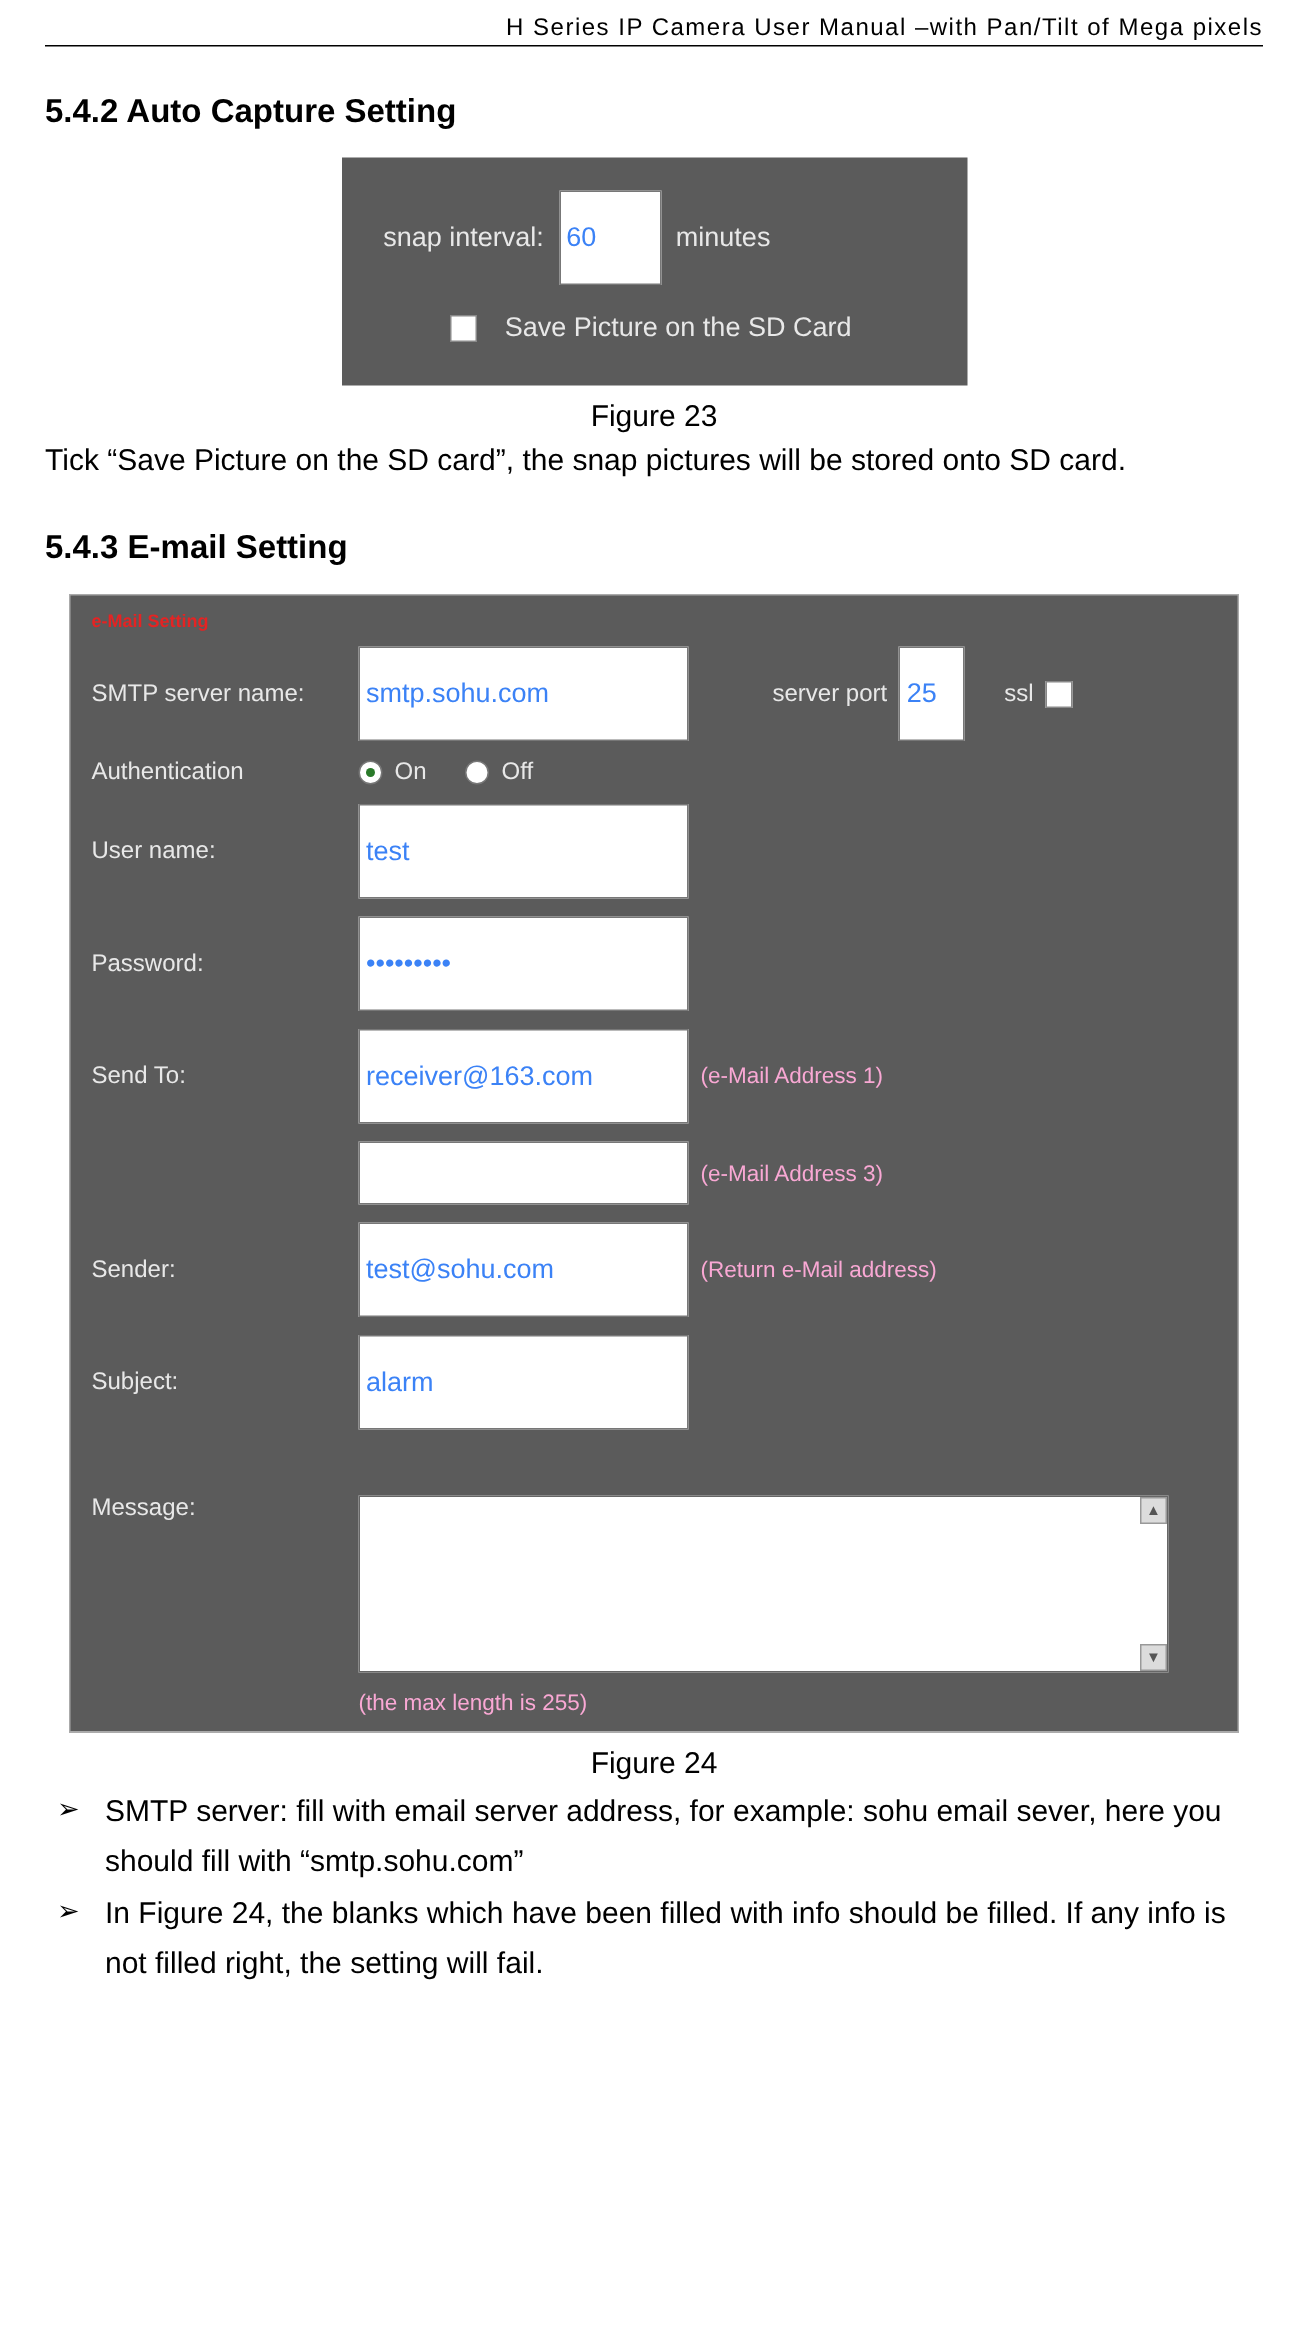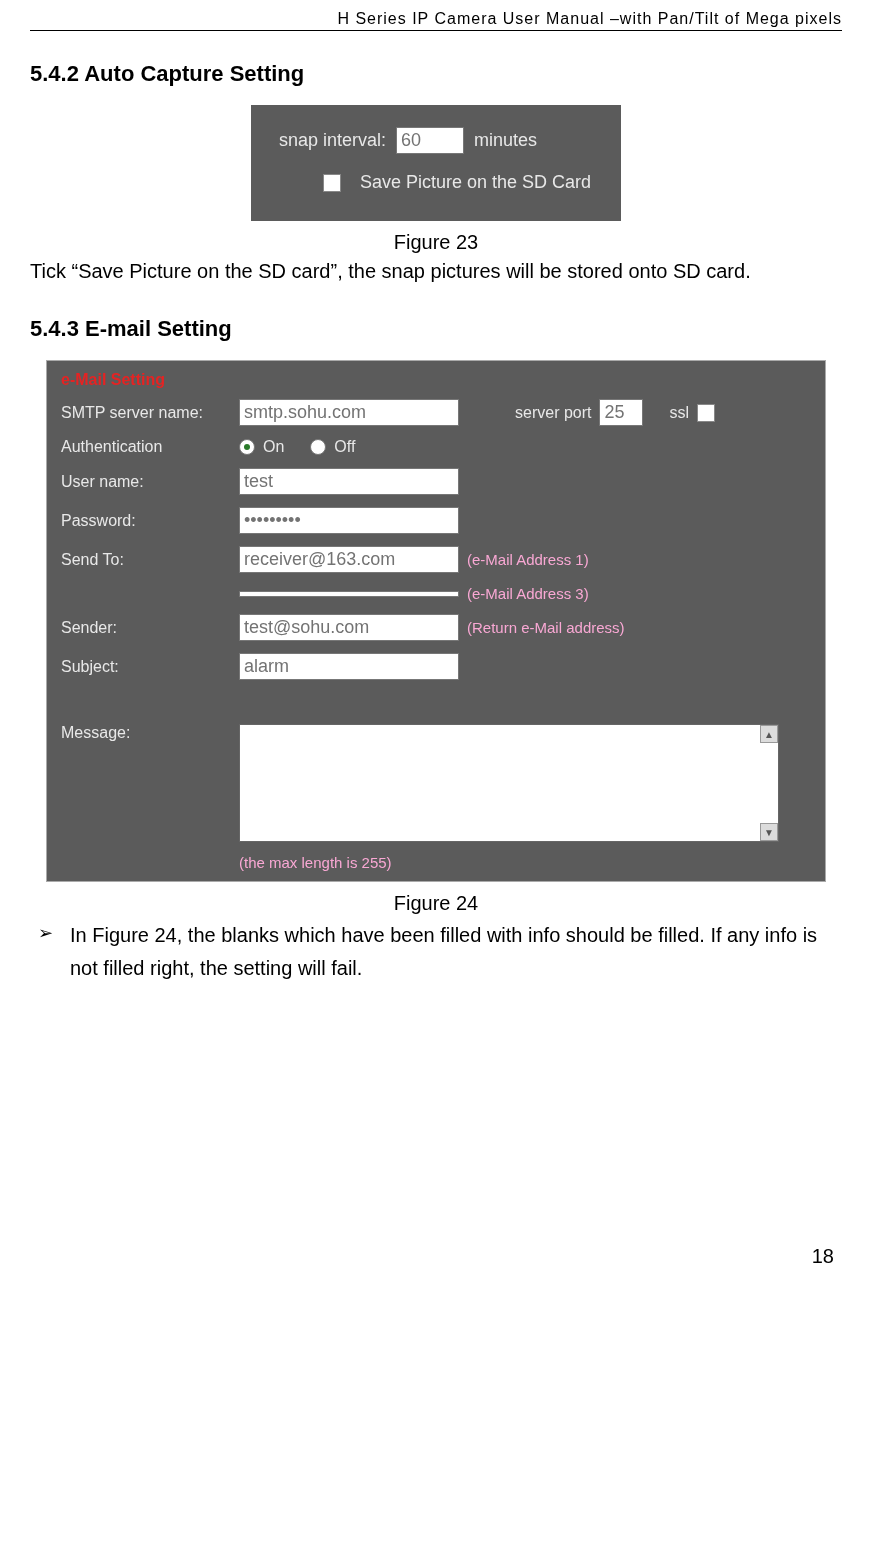--- a/index.html
+++ b/index.html
@@ -29,36 +29,36 @@
     justify-content: center;
   }
   .panel {
     background: #5b5b5b;
     color: #e8e8e8;
     font-family: "Segoe UI", Tahoma, Arial, sans-serif;
     font-size: 18px;
   }
   
   .panel-23 {
-    width: 370px;
+    width: 417px;
     padding: 22px 28px 28px 28px;
     box-sizing: border-box;
   }
   .row {
     display: flex;
     align-items: center;
     gap: 10px;
     margin-bottom: 18px;
   }
   .row:last-child { margin-bottom: 0; }
   .input-text {
     background: #fff;
-    color: #737373;
+    color: #3b82f6;
     font-size: 18px;
-    padding: 2px 4px;
+    padding: 20px 4px;
     border: 1px solid #777;
     box-sizing: border-box;
   }
   .input-num-60 { width: 68px; }
   .chk {
     width: 16px; height: 16px;
     display: inline-block;
     background: #fff;
     border: 1px solid #888;
     flex: 0 0 16px;
@@ -78,21 +78,21 @@
     width: 780px;
     padding: 8px 12px 10px 12px;
     box-sizing: border-box;
     font-size: 16px;
     border: 1px solid #aaa;
   }
   .panel-24 .title {
     color: #e52323;
     font-weight: bold;
     margin: 2px 0 10px 2px;
-    font-size: 16px;
+    font-size: 12px;
   }
   .form-row {
     display: flex;
     align-items: center;
     margin-bottom: 12px;
     gap: 8px;
   }
   .form-label {
     width: 170px;
     flex: 0 0 170px;
@@ -266,17 +266,18 @@
       <div class="form-row" style="margin-bottom:0;">
         <span class="form-label"></span>
         <span class="hint">(the max length is 255)</span>
       </div>
     </div>
   </div>
 
   <div class="caption">Figure 24</div>
 
   <ul class="bullets">
+    <li>SMTP server: fill with email server address, for example: sohu email sever, here you should fill with “smtp.sohu.com”</li>
     <li>In Figure 24, the blanks which have been filled with info should be filled. If any info is not filled right, the setting will fail.</li>
   </ul>
 
   <div class="page-number">18</div>
 </div>
 
 </body></html>

